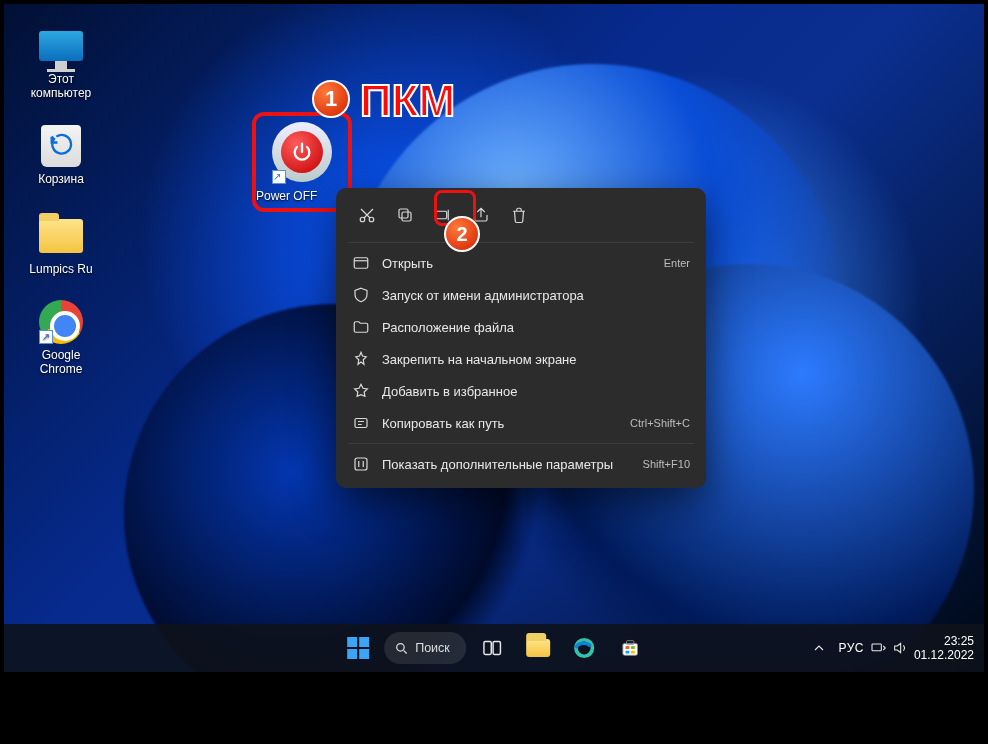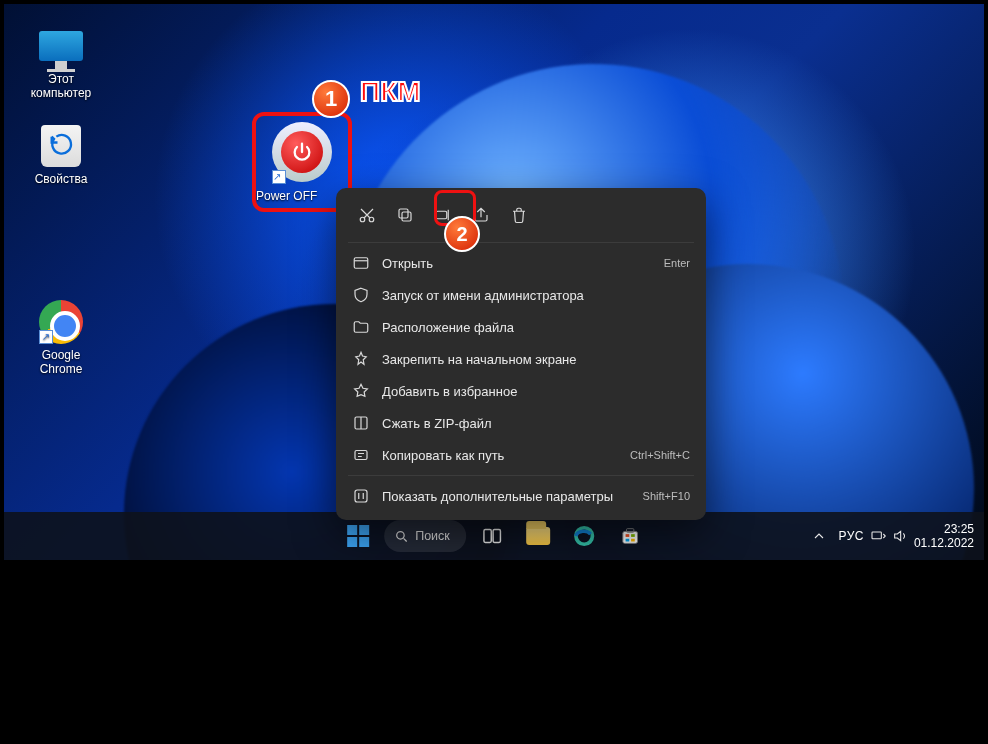--- a/index.html
+++ b/index.html
@@ -1,18 +1,18 @@
 <!DOCTYPE html>
 <html><head>
 <meta charset="utf-8">
 <style>
   * { box-sizing: border-box; margin: 0; padding: 0; font-family: "Segoe UI", Arial, sans-serif; }
   html, body { width: 988px; height: 744px; overflow: hidden; background: #000; }
   .screen {
-    position: absolute; top: 4px; left: 4px; width: 980px; height: 556px;
+    position: absolute; top: 4px; left: 4px; width: 980px; height: 668px;
     background:
       radial-gradient(circle at 70% 45%, #3b8dff 0%, rgba(59,141,255,0) 30%),
       radial-gradient(circle at 55% 60%, #0a2a8a 0%, rgba(10,42,138,0) 40%),
       radial-gradient(circle at 40% 35%, #0a58ff 0%, rgba(10,88,255,0) 35%),
       linear-gradient(135deg,#011034 0%, #062a8d 40%, #0a2f90 55%, #000814 100%);
     overflow: hidden;
   }
   .petal { position:absolute; border-radius:50%; filter: blur(1px); }
   .p1 { width:500px; height:500px; left:340px; top:60px;
     background: radial-gradient(circle at 30% 30%, #6fb3ff 0%, #0a4dd6 40%, rgba(0,0,0,0) 70%);
@@ -50,21 +50,21 @@
   .power-inner{ width:60px; height:60px; margin:6px auto 4px; border-radius:50%; background:linear-gradient(#eef,#bcc);
     display:flex;align-items:center;justify-content:center; position:relative;}
   .power-btn{ width:42px; height:42px; border-radius:50%; background:radial-gradient(circle at 35% 30%,#ff5b5b,#c30000); display:flex; align-items:center; justify-content:center;}
   .power-btn svg{width:22px;height:22px;}
   .power-wrap .shortcut-arrow{left:16px;top:54px;bottom:auto;}
   .power-wrap .lbl{ color:#fff; text-align:center; font-size:12px; text-shadow:0 1px 2px #000;}
 
   .callout-1{ position:absolute; left:308px; top:76px; width:38px; height:38px; border-radius:50%;
     background:radial-gradient(circle at 35% 30%,#ff7a3a,#d41f00); border:2px solid #fff;
     color:#fff; font-size:22px; font-weight:bold; display:flex; align-items:center; justify-content:center; z-index:40;}
-  .callout-1-label{ position:absolute; left:356px; top:72px; font-size:28px; font-weight:800; color:#ff0a0a;
+  .callout-1-label{ position:absolute; left:356px; top:72px; font-size:44px; font-weight:800; color:#ff0a0a;
     -webkit-text-stroke:2px #fff; z-index:40;}
 
   
   .cmenu{ position:absolute; left:332px; top:184px; width:370px; background:#2c2c2c; border-radius:10px;
     box-shadow:0 14px 40px rgba(0,0,0,0.55); padding:8px 6px 8px; z-index:50; color:#e8e8e8; font-size:13px;}
   .cm-row-top{ display:flex; gap:4px; padding:4px 8px 8px;}
   .cm-top-btn{ width:34px; height:30px; display:flex; align-items:center; justify-content:center; border-radius:6px;}
   .cm-top-btn svg{ width:18px; height:18px; stroke:#d9d9d9; fill:none; stroke-width:1.6; }
   .cm-sep{ height:1px; background:#3c3c3c; margin:4px 6px; }
   .cm-item{ display:flex; align-items:center; height:32px; padding:0 10px; border-radius:6px; gap:12px;}
@@ -111,23 +111,29 @@
 
   <div class="dicon" style="left:16px; top:120px;">
     <div class="img">
         <div class="bin-icon">
       <svg viewBox="0 0 24 24" fill="none" stroke="#0a6edb" stroke-width="2">
             <path d="M4 4l2 2a8 8 0 1 0 2-2"></path>
             <path d="M4 4v5h5"></path>
           </svg>
     </div>
       </div>
-    <span class="lbl">Свойства</span>
-  </div>
-
+    <span class="lbl">Корзина</span>
+  </div>
+
+  <div class="dicon" style="left:16px; top:210px;">
+    <div class="img">
+        <div class="folder-icon"></div>
+      </div>
+    <span class="lbl">Lumpics Ru</span>
+  </div>
 
   <div class="dicon" style="left:16px; top:296px;">
     <div class="img" style="position:relative">
         <div class="chrome-icon"></div>
       <div class="shortcut-arrow">↗</div>
       </div>
     <span class="lbl" style="white-space:pre-line">Google
 Chrome</span>
   </div>
 
@@ -216,29 +222,20 @@
         </div>
       <span class="cm-label">Закрепить на начальном экране</span>
     </div>
     <div class="cm-item">
       <div class="cm-ico">
           <svg viewBox="0 0 24 24">
             <path d="M12 3l2.6 5.3 5.9.9-4.3 4.1 1 5.8L12 16.8 6.8 19.1l1-5.8L3.5 9.2l5.9-.9z"></path>
           </svg>
         </div>
       <span class="cm-label">Добавить в избранное</span>
-    </div>
-    <div class="cm-item">
-      <div class="cm-ico">
-          <svg viewBox="0 0 24 24">
-            <rect x="4" y="4" width="16" height="16" rx="2"></rect>
-            <path d="M12 4v16"></path>
-          </svg>
-        </div>
-      <span class="cm-label">Сжать в ZIP-файл</span>
     </div>
     <div class="cm-item">
       <div class="cm-ico">
           <svg viewBox="0 0 24 24">
             <rect x="4" y="6" width="16" height="12" rx="2"></rect>
             <path d="M8 10h8M8 14h5"></path>
           </svg>
         </div>
       <span class="cm-label">Копировать как путь</span>
       <span class="cm-short">Ctrl+Shift+C</span>

